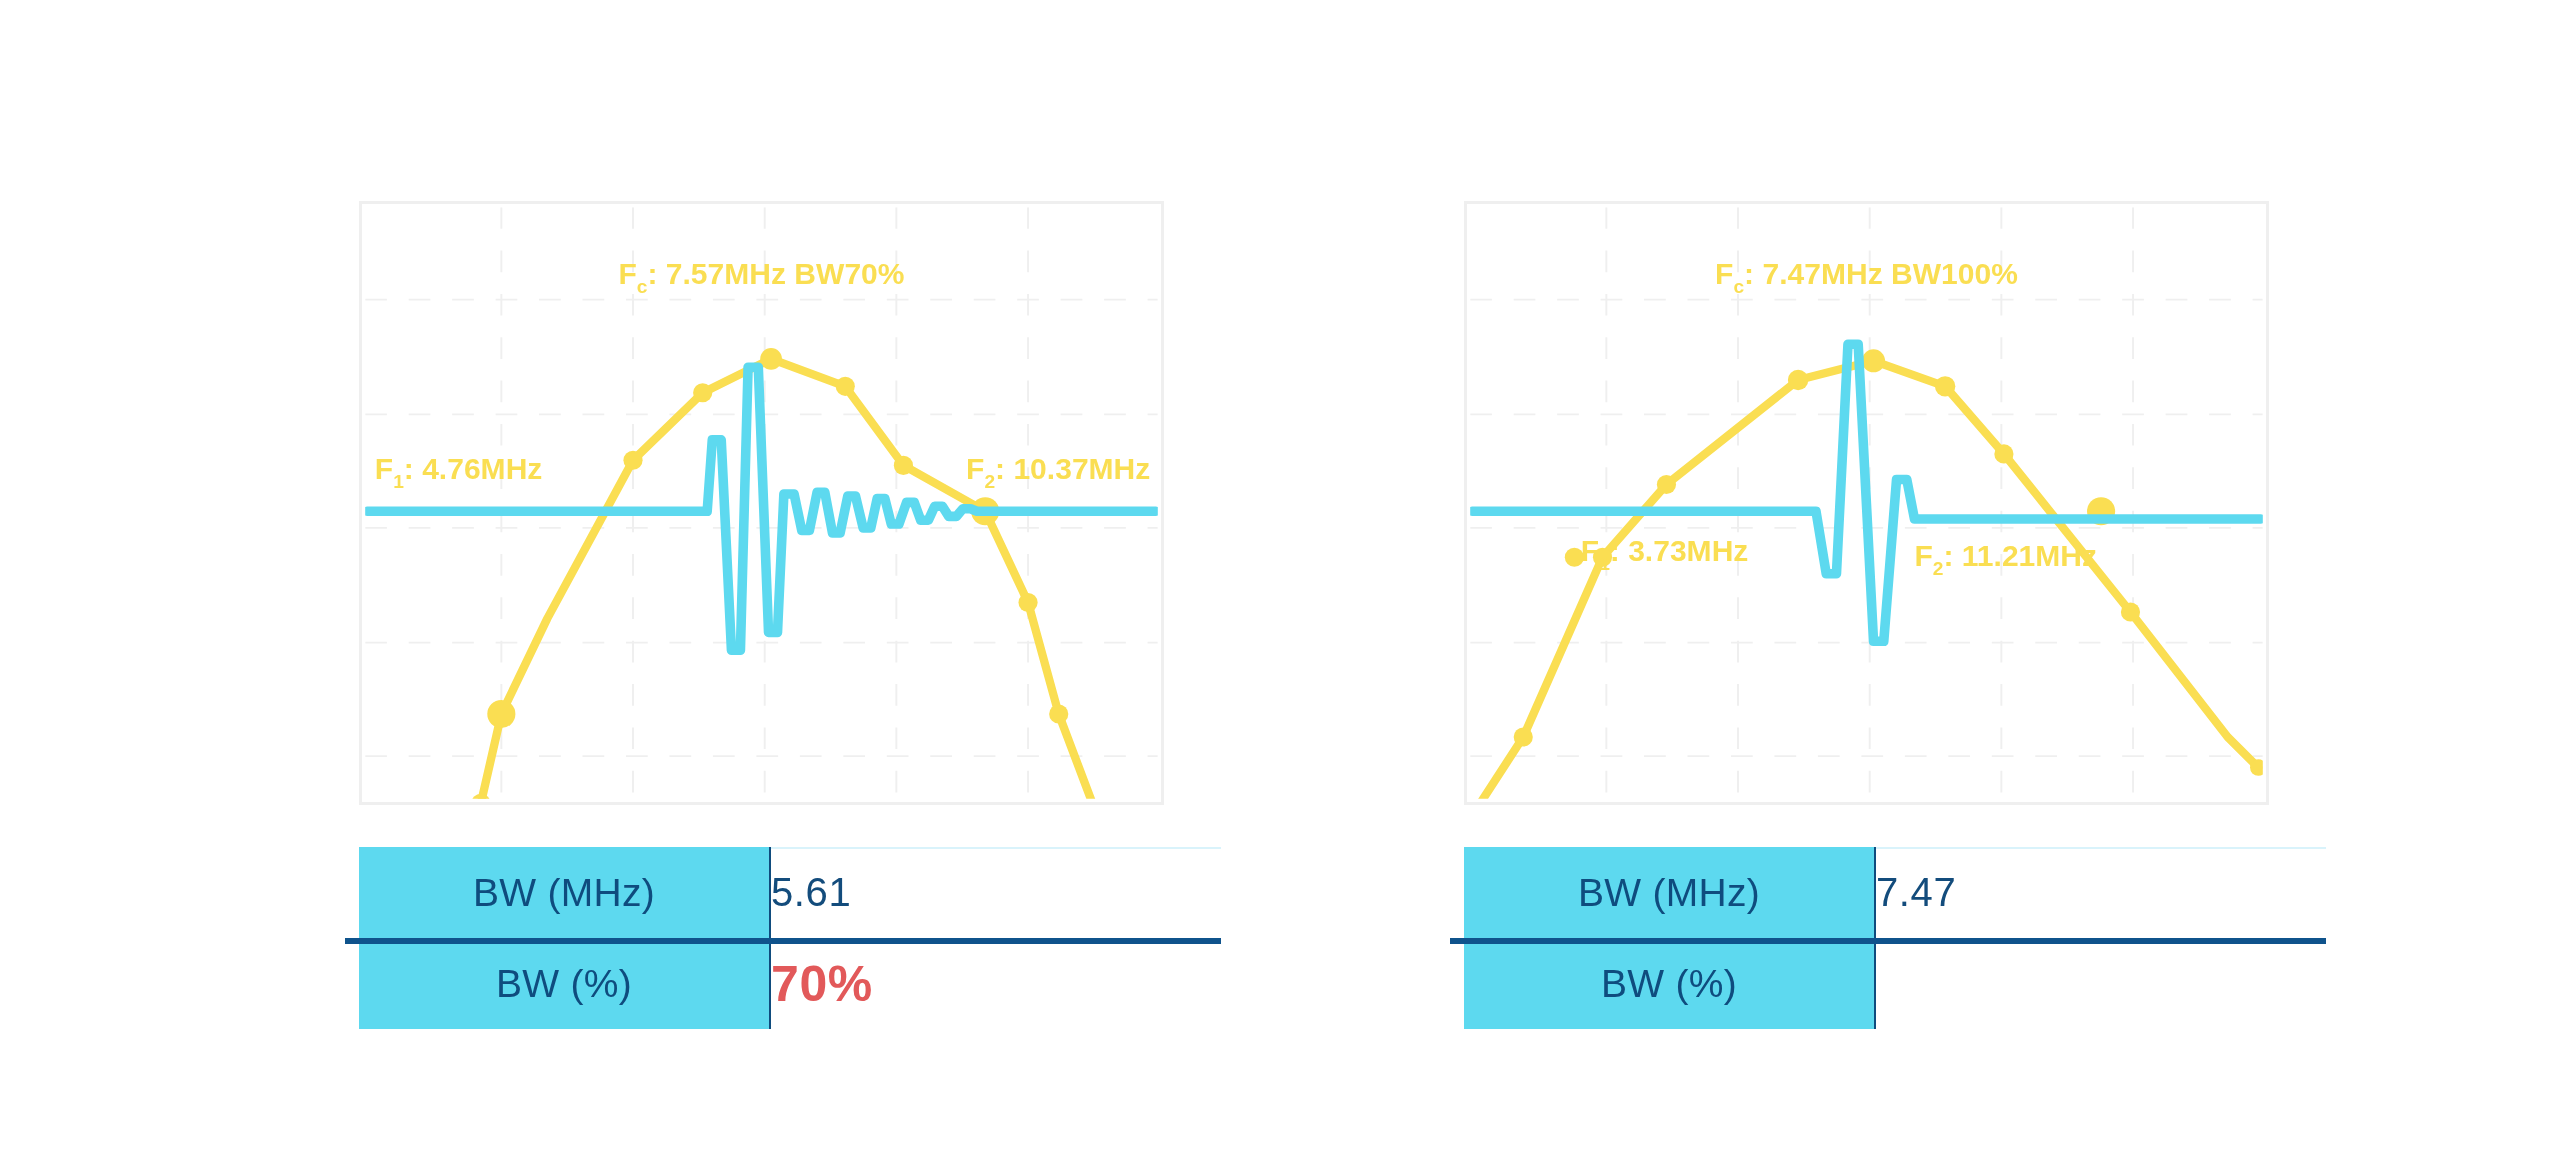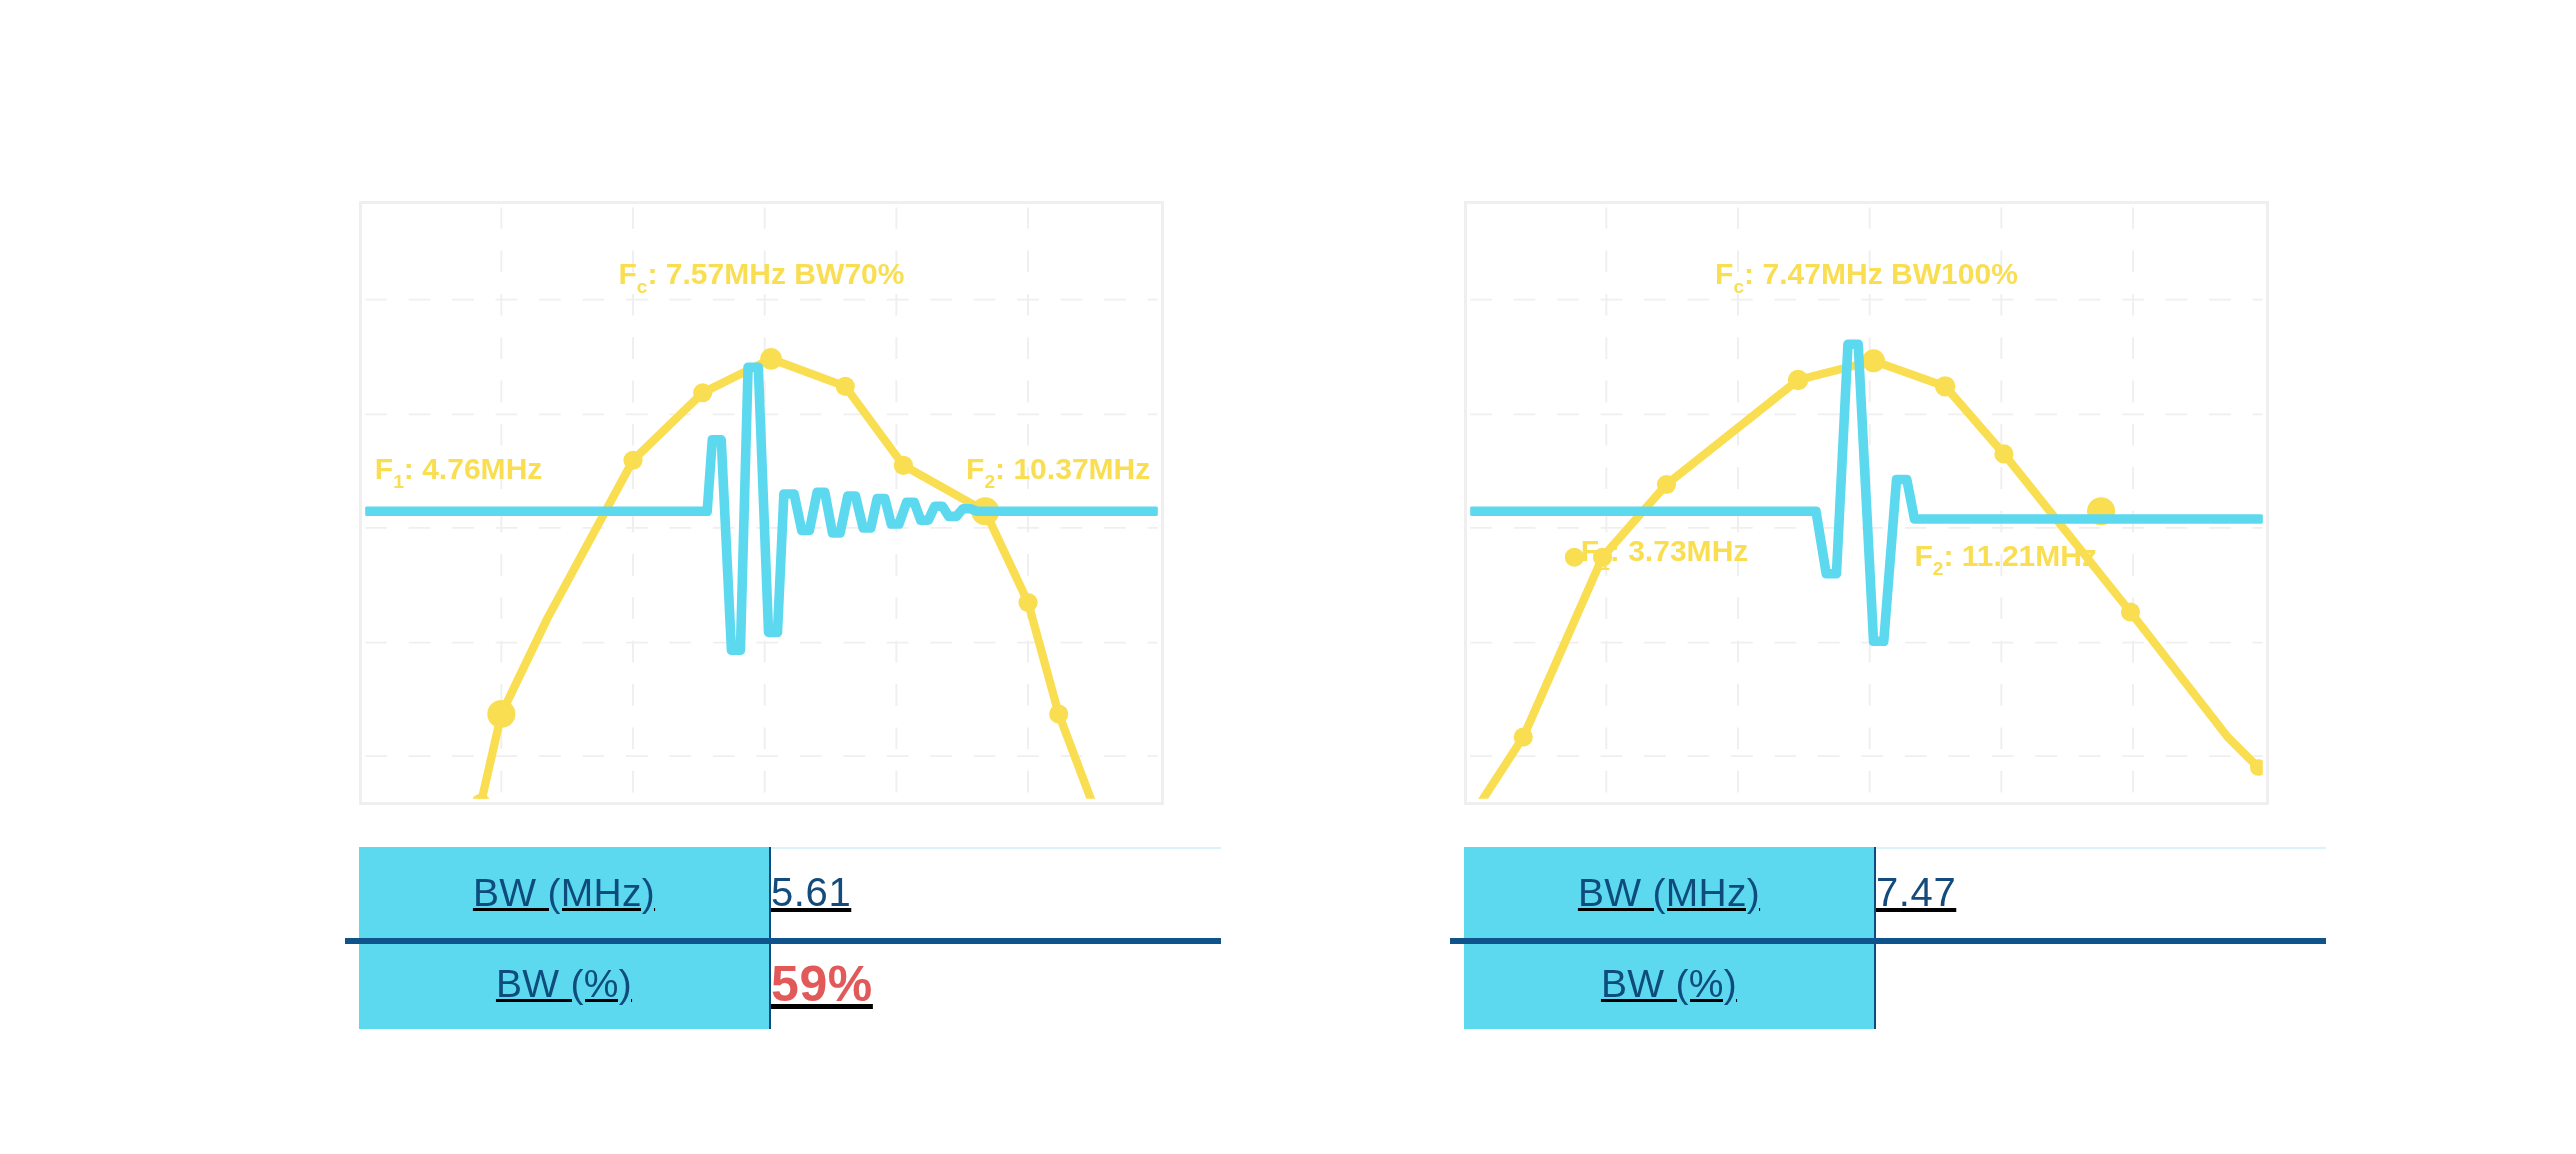--- a/index.html
+++ b/index.html
@@ -28,21 +28,20 @@
   
   .bw-table{
     position:relative;
     margin-top:42px;
     width:805px;
   }
   .bw-row{
     position:relative;
     display:flex;
     height:91px;
-    text-decoration:underline;
   }
   .bw-label{
     width:412px;
     background:#5dd9ef;
     display:flex;align-items:center;justify-content:center;
     color:#0f4c7e;
     font-size:39px;
     letter-spacing:0.3px;
     box-sizing:border-box;
     border-right:2.6px solid #0f4c7e;
@@ -161,21 +160,21 @@
         <div class="bw-value">
           <span class="num">5.61</span>
         </div>
         <div class="row-divider"></div>
       </div>
       <div class="bw-row">
         <div class="bw-label">
           <span>BW (%)</span>
         </div>
         <div class="bw-value">
-          <span class="pct">59%</span>
+          <span class="pct">70%</span>
         </div>
       </div>
     </div>
   </div>
 
   <div class="block right">
 
     <div class="chart-panel">
       <svg class="chart-svg" viewBox="0 0 1250 938" preserveAspectRatio="none">
         <defs>

